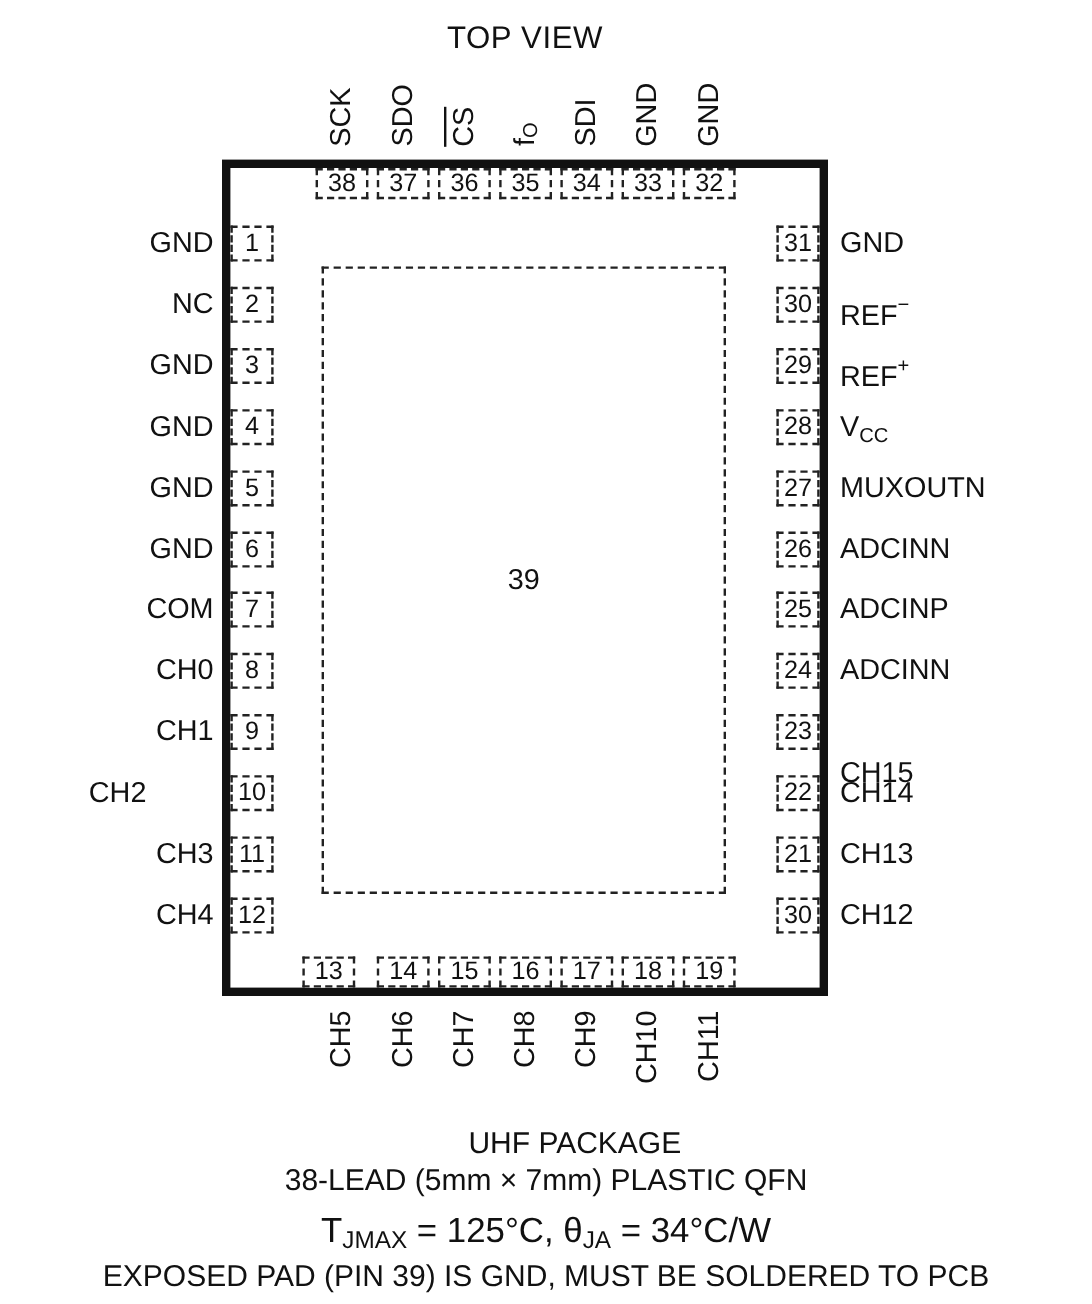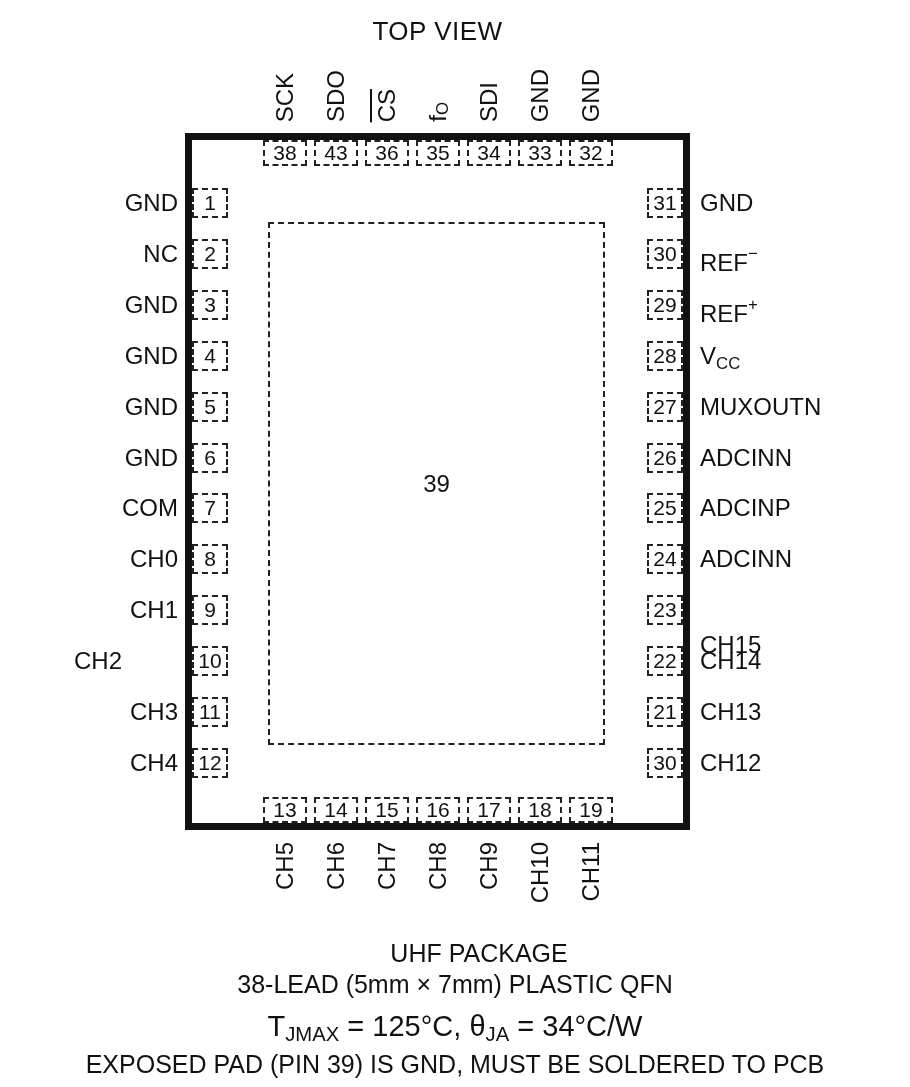--- a/index.html
+++ b/index.html
@@ -66,21 +66,21 @@
   <div class="pad">
     <span>39</span>
   </div>
 
   <div id="pin-layer">
       <div class="pin-box" style="left: 263px; top: 140px; width: 44px; height: 26px;">
         <span class="pin-num">38</span>
       </div>
       <div class="pin-label-v" style="left: 272px; bottom: 965px;">SCK</div>
       <div class="pin-box" style="left: 314px; top: 140px; width: 44px; height: 26px;">
-        <span class="pin-num">43</span>
+        <span class="pin-num">37</span>
       </div>
       <div class="pin-label-v" style="left: 323px; bottom: 965px;">SDO</div>
       <div class="pin-box" style="left: 365px; top: 140px; width: 44px; height: 26px;">
         <span class="pin-num">36</span>
       </div>
       <div class="pin-label-v" style="left: 374px; bottom: 965px;"><span class="over">CS</span></div>
       <div class="pin-box" style="left: 416px; top: 140px; width: 44px; height: 26px;">
         <span class="pin-num">35</span>
       </div>
       <div class="pin-label-v" style="left: 425px; bottom: 965px;">f<sub>O</sub></div>
@@ -89,21 +89,21 @@
       </div>
       <div class="pin-label-v" style="left: 476px; bottom: 965px;">SDI</div>
       <div class="pin-box" style="left: 518px; top: 140px; width: 44px; height: 26px;">
         <span class="pin-num">33</span>
       </div>
       <div class="pin-label-v" style="left: 527px; bottom: 965px;">GND</div>
       <div class="pin-box" style="left: 569px; top: 140px; width: 44px; height: 26px;">
         <span class="pin-num">32</span>
       </div>
       <div class="pin-label-v" style="left: 578px; bottom: 965px;">GND</div>
-      <div class="pin-box" style="left: 263px; top: 797px; width: 44px; height: 26px;">
+      <div class="pin-box" style="left: 252px; top: 797px; width: 44px; height: 26px;">
         <span class="pin-num">13</span>
       </div>
       <div class="pin-label-v" style="left: 272px; top: 842px;">CH5</div>
       <div class="pin-box" style="left: 314px; top: 797px; width: 44px; height: 26px;">
         <span class="pin-num">14</span>
       </div>
       <div class="pin-label-v" style="left: 323px; top: 842px;">CH6</div>
       <div class="pin-box" style="left: 365px; top: 797px; width: 44px; height: 26px;">
         <span class="pin-num">15</span>
       </div>

